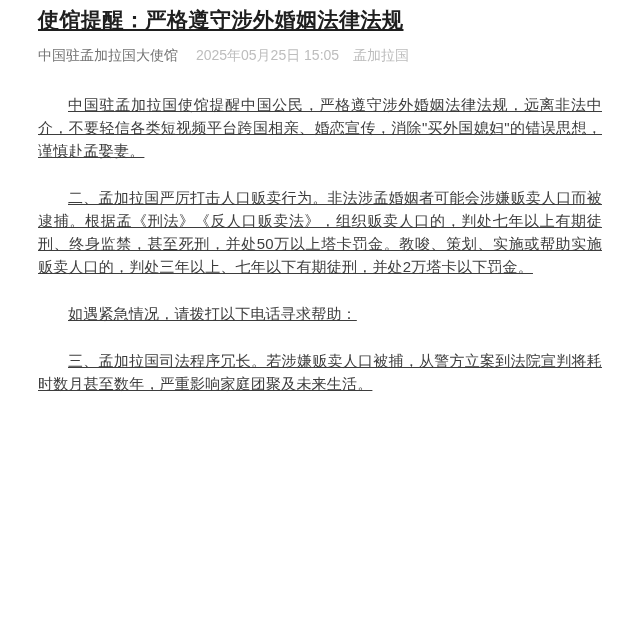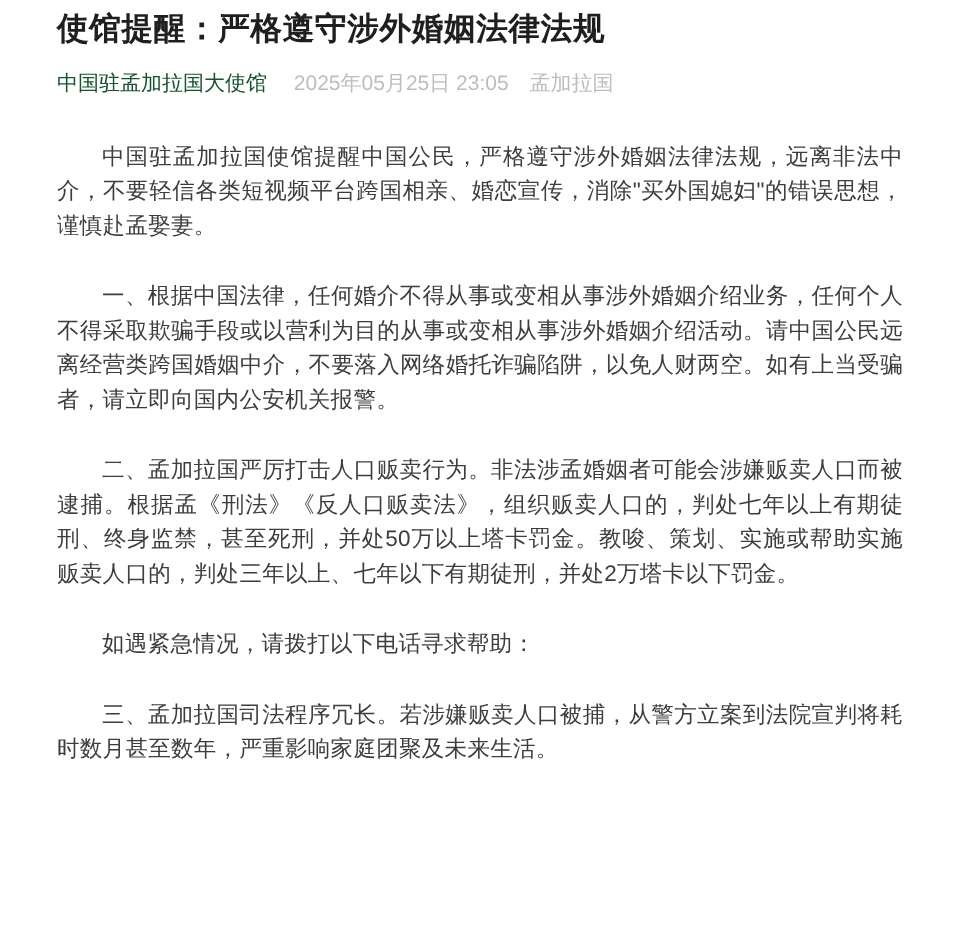--- a/index.html
+++ b/index.html
@@ -43,36 +43,36 @@
     margin-top: 28px;
   }
   .para {
     margin: 0 0 24px 0;
     font-size: 15px;
     line-height: 23px;
     color: #3d3d3d;
     text-indent: 2em;
     text-align: justify;
     letter-spacing: 0.2px;
+    text-decoration: underline;
   }
 </style>
 </head>
 <body style="background: rgb(255, 255, 255);">
 
 <div class="page">
 
-  <h1 class="title" style="color: rgb(31, 31, 31);">使馆提醒：严格遵守涉外婚姻法律法规</h1>
+  <h1 class="title" style="color: rgb(31, 31, 31); text-decoration: underline;">使馆提醒：严格遵守涉外婚姻法律法规</h1>
 
   <div class="byline">
-    <span class="source" style="color: #14532d;">中国驻孟加拉国大使馆</span>
-    <span class="meta" style="color: rgb(189, 189, 189);">2025年05月25日 23:05</span>
+    <span class="source" style="color: #737373;">中国驻孟加拉国大使馆</span>
+    <span class="meta" style="color: rgb(189, 189, 189);">2025年05月25日 15:05</span>
     <span class="meta" style="color: rgb(189, 189, 189); text-align: center;">孟加拉国</span>
   </div>
 
   <div class="article-body" id="article-body">
       <p class="para" style="color: rgb(61, 61, 61);">中国驻孟加拉国使馆提醒中国公民，严格遵守涉外婚姻法律法规，远离非法中介，不要轻信各类短视频平台跨国相亲、婚恋宣传，消除"买外国媳妇"的错误思想，谨慎赴孟娶妻。</p>
-      <p class="para" style="color: rgb(61, 61, 61);">一、根据中国法律，任何婚介不得从事或变相从事涉外婚姻介绍业务，任何个人不得采取欺骗手段或以营利为目的从事或变相从事涉外婚姻介绍活动。请中国公民远离经营类跨国婚姻中介，不要落入网络婚托诈骗陷阱，以免人财两空。如有上当受骗者，请立即向国内公安机关报警。</p>
       <p class="para" style="color: rgb(61, 61, 61);">二、孟加拉国严厉打击人口贩卖行为。非法涉孟婚姻者可能会涉嫌贩卖人口而被逮捕。根据孟《刑法》《反人口贩卖法》，组织贩卖人口的，判处七年以上有期徒刑、终身监禁，甚至死刑，并处50万以上塔卡罚金。教唆、策划、实施或帮助实施贩卖人口的，判处三年以上、七年以下有期徒刑，并处2万塔卡以下罚金。</p>
       <p class="para" style="color: rgb(61, 61, 61);">如遇紧急情况，请拨打以下电话寻求帮助：</p>
       <p class="para" style="color: rgb(61, 61, 61);">三、孟加拉国司法程序冗长。若涉嫌贩卖人口被捕，从警方立案到法院宣判将耗时数月甚至数年，严重影响家庭团聚及未来生活。</p>
     </div>
 
 </div>
 
 </body></html>

